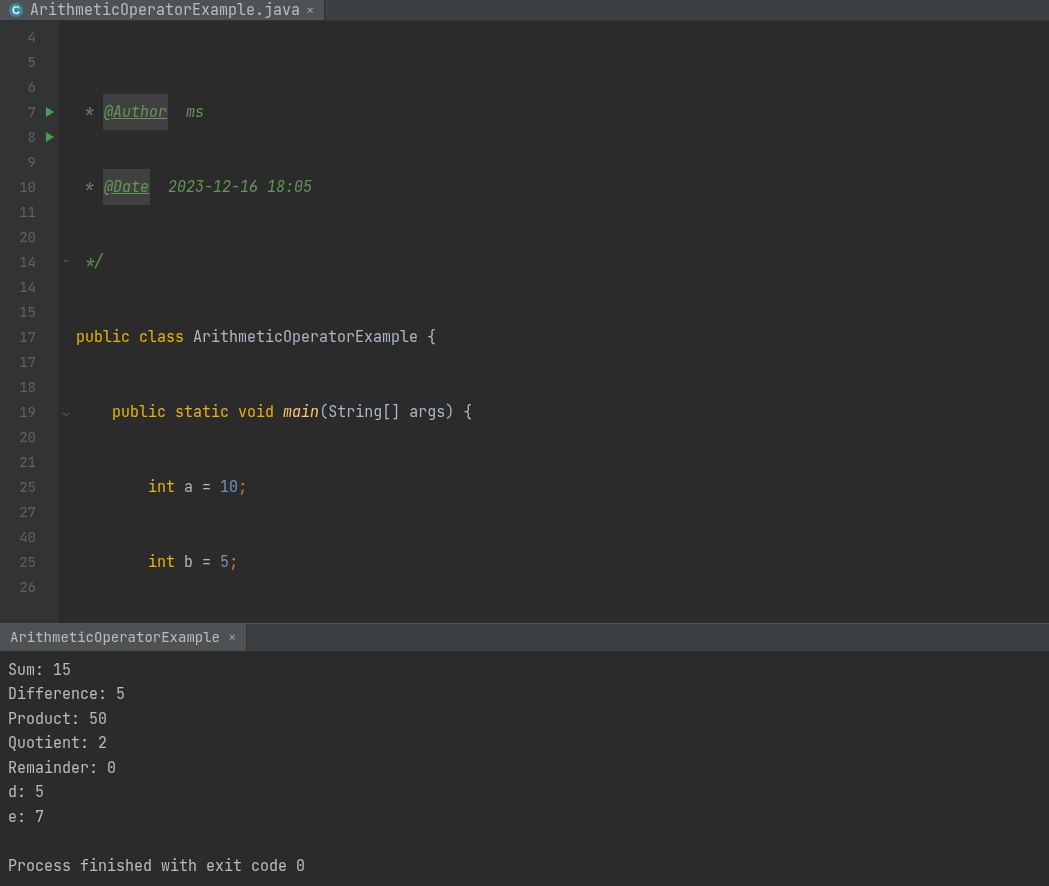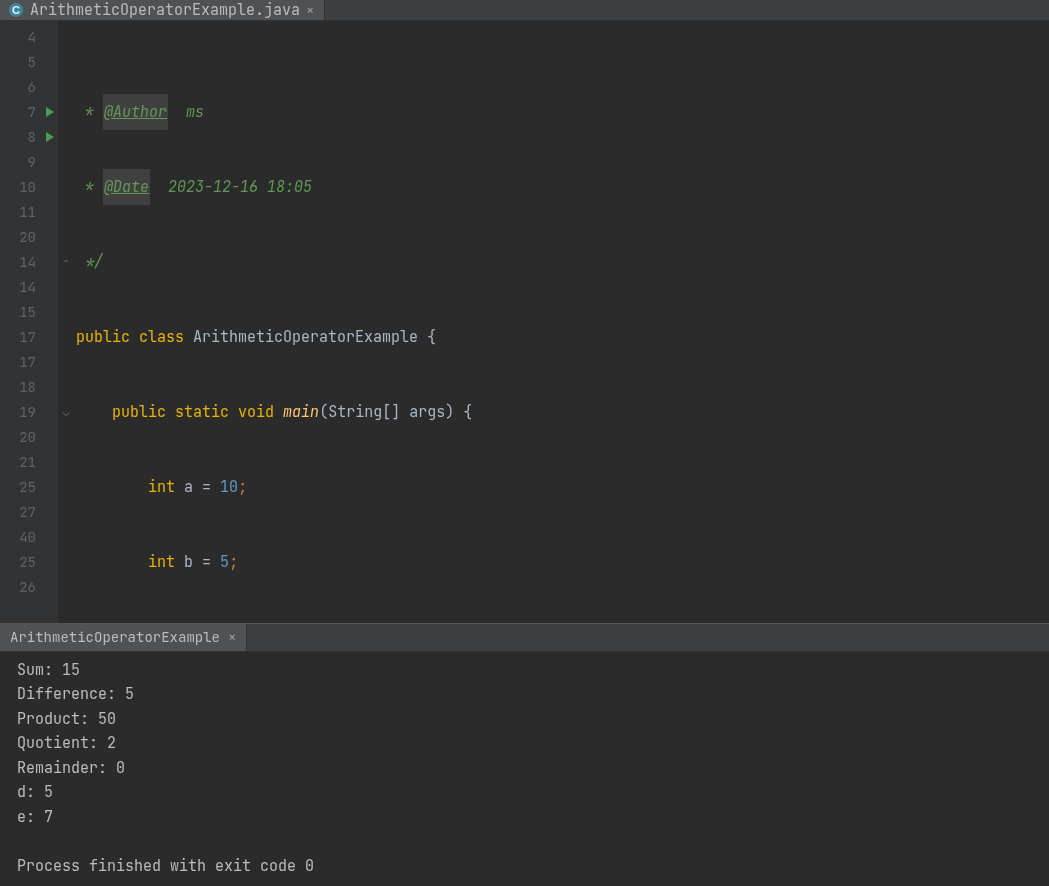--- a/index.html
+++ b/index.html
@@ -87,21 +87,21 @@
     display:flex;flex-direction:column;
   }
   .run-tabbar{
     height:28px;background:#3c3f41;display:flex;align-items:stretch;border-bottom:1px solid #323232;
   }
   .run-tab{
     display:flex;align-items:center;background:#4e5254;color:#bbbbbb;padding:0 10px;gap:8px;font-size:14px;border-right:1px solid #323232;
   }
   .run-output{
     flex:1;
-    padding:6px 8px 8px 17px;
+    padding:6px 8px 8px 8px;
     color:#bcbcbc;
     font-size:15px;
     line-height:24.5px;
     white-space:pre;
     overflow:hidden;
   }
 </style>
 </head>
 <body>
 

